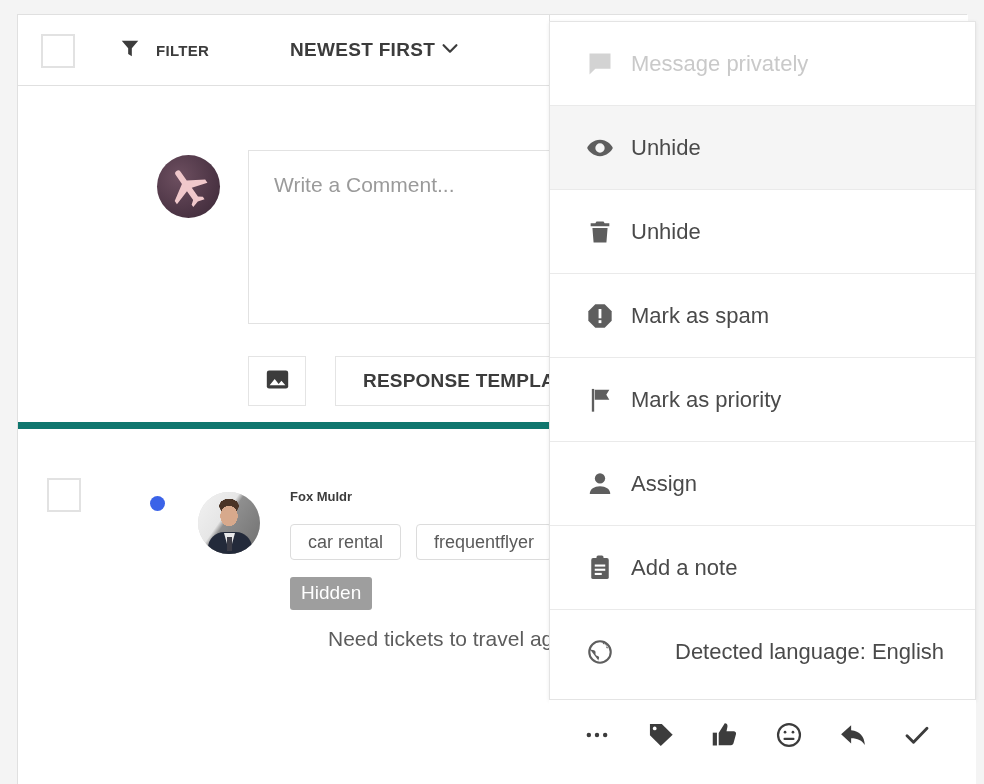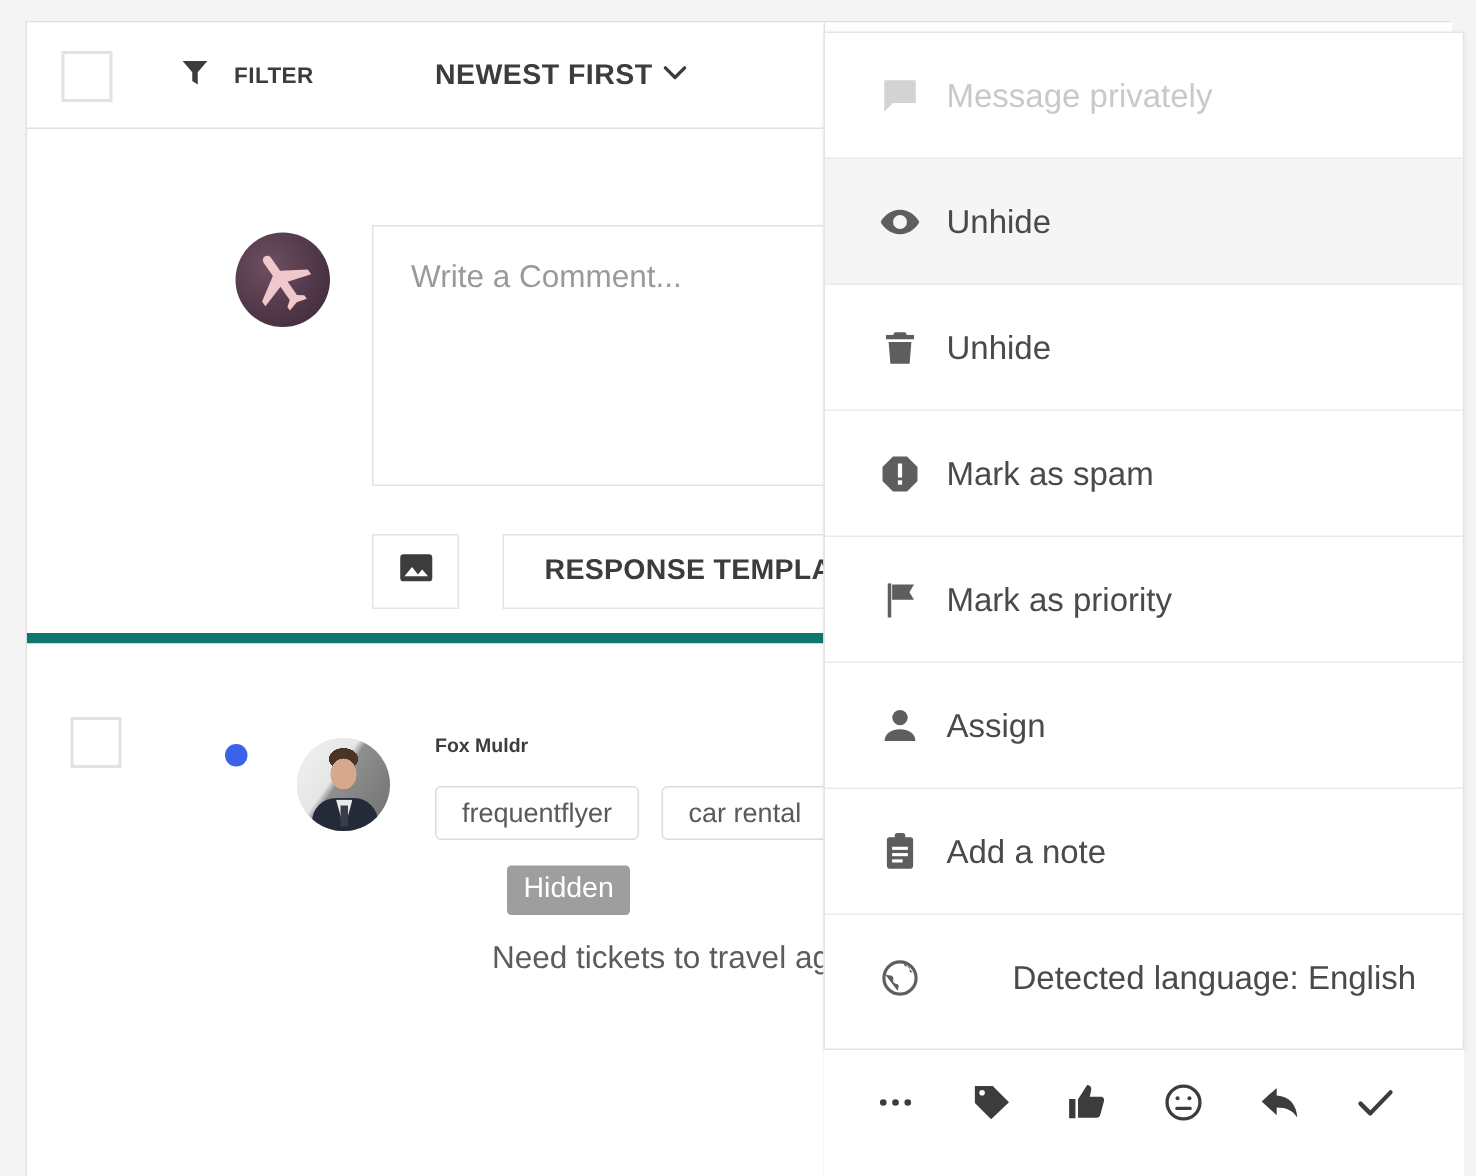--- a/index.html
+++ b/index.html
@@ -248,21 +248,20 @@
   }
   .hidden-badge {
     position: absolute;
     left: 272px;
     top: 148px;
     background: #9e9e9e;
     color: #fff;
     font-size: 19px;
     padding: 5px 11px 6px 11px;
     border-radius: 3px;
-    margin-left: 48px;
   }
   .conv-snippet {
     position: absolute;
     left: 272px;
     top: 198px;
     font-size: 21px;
     color: #5c5c5c;
     white-space: nowrap;
     margin-left: 38px;
   }
@@ -402,22 +401,22 @@
       <div class="conv-avatar">
         <div class="face"></div>
         <div class="torso"></div>
         <div class="shirt"></div>
         <div class="tie"></div>
       </div>
 
       <div class="conv-name">Fox Muldr</div>
 
       <div class="tag-row">
+        <div class="tag">car rental</div>
         <div class="tag">frequentflyer</div>
-        <div class="tag">car rental</div>
       </div>
 
       <div class="hidden-badge" style="background: rgb(158, 158, 158);">Hidden</div>
 
       <div class="conv-snippet">Need tickets to travel ag</div>
     </div>
 
     <div class="right-rule"></div>
   </div>
 

